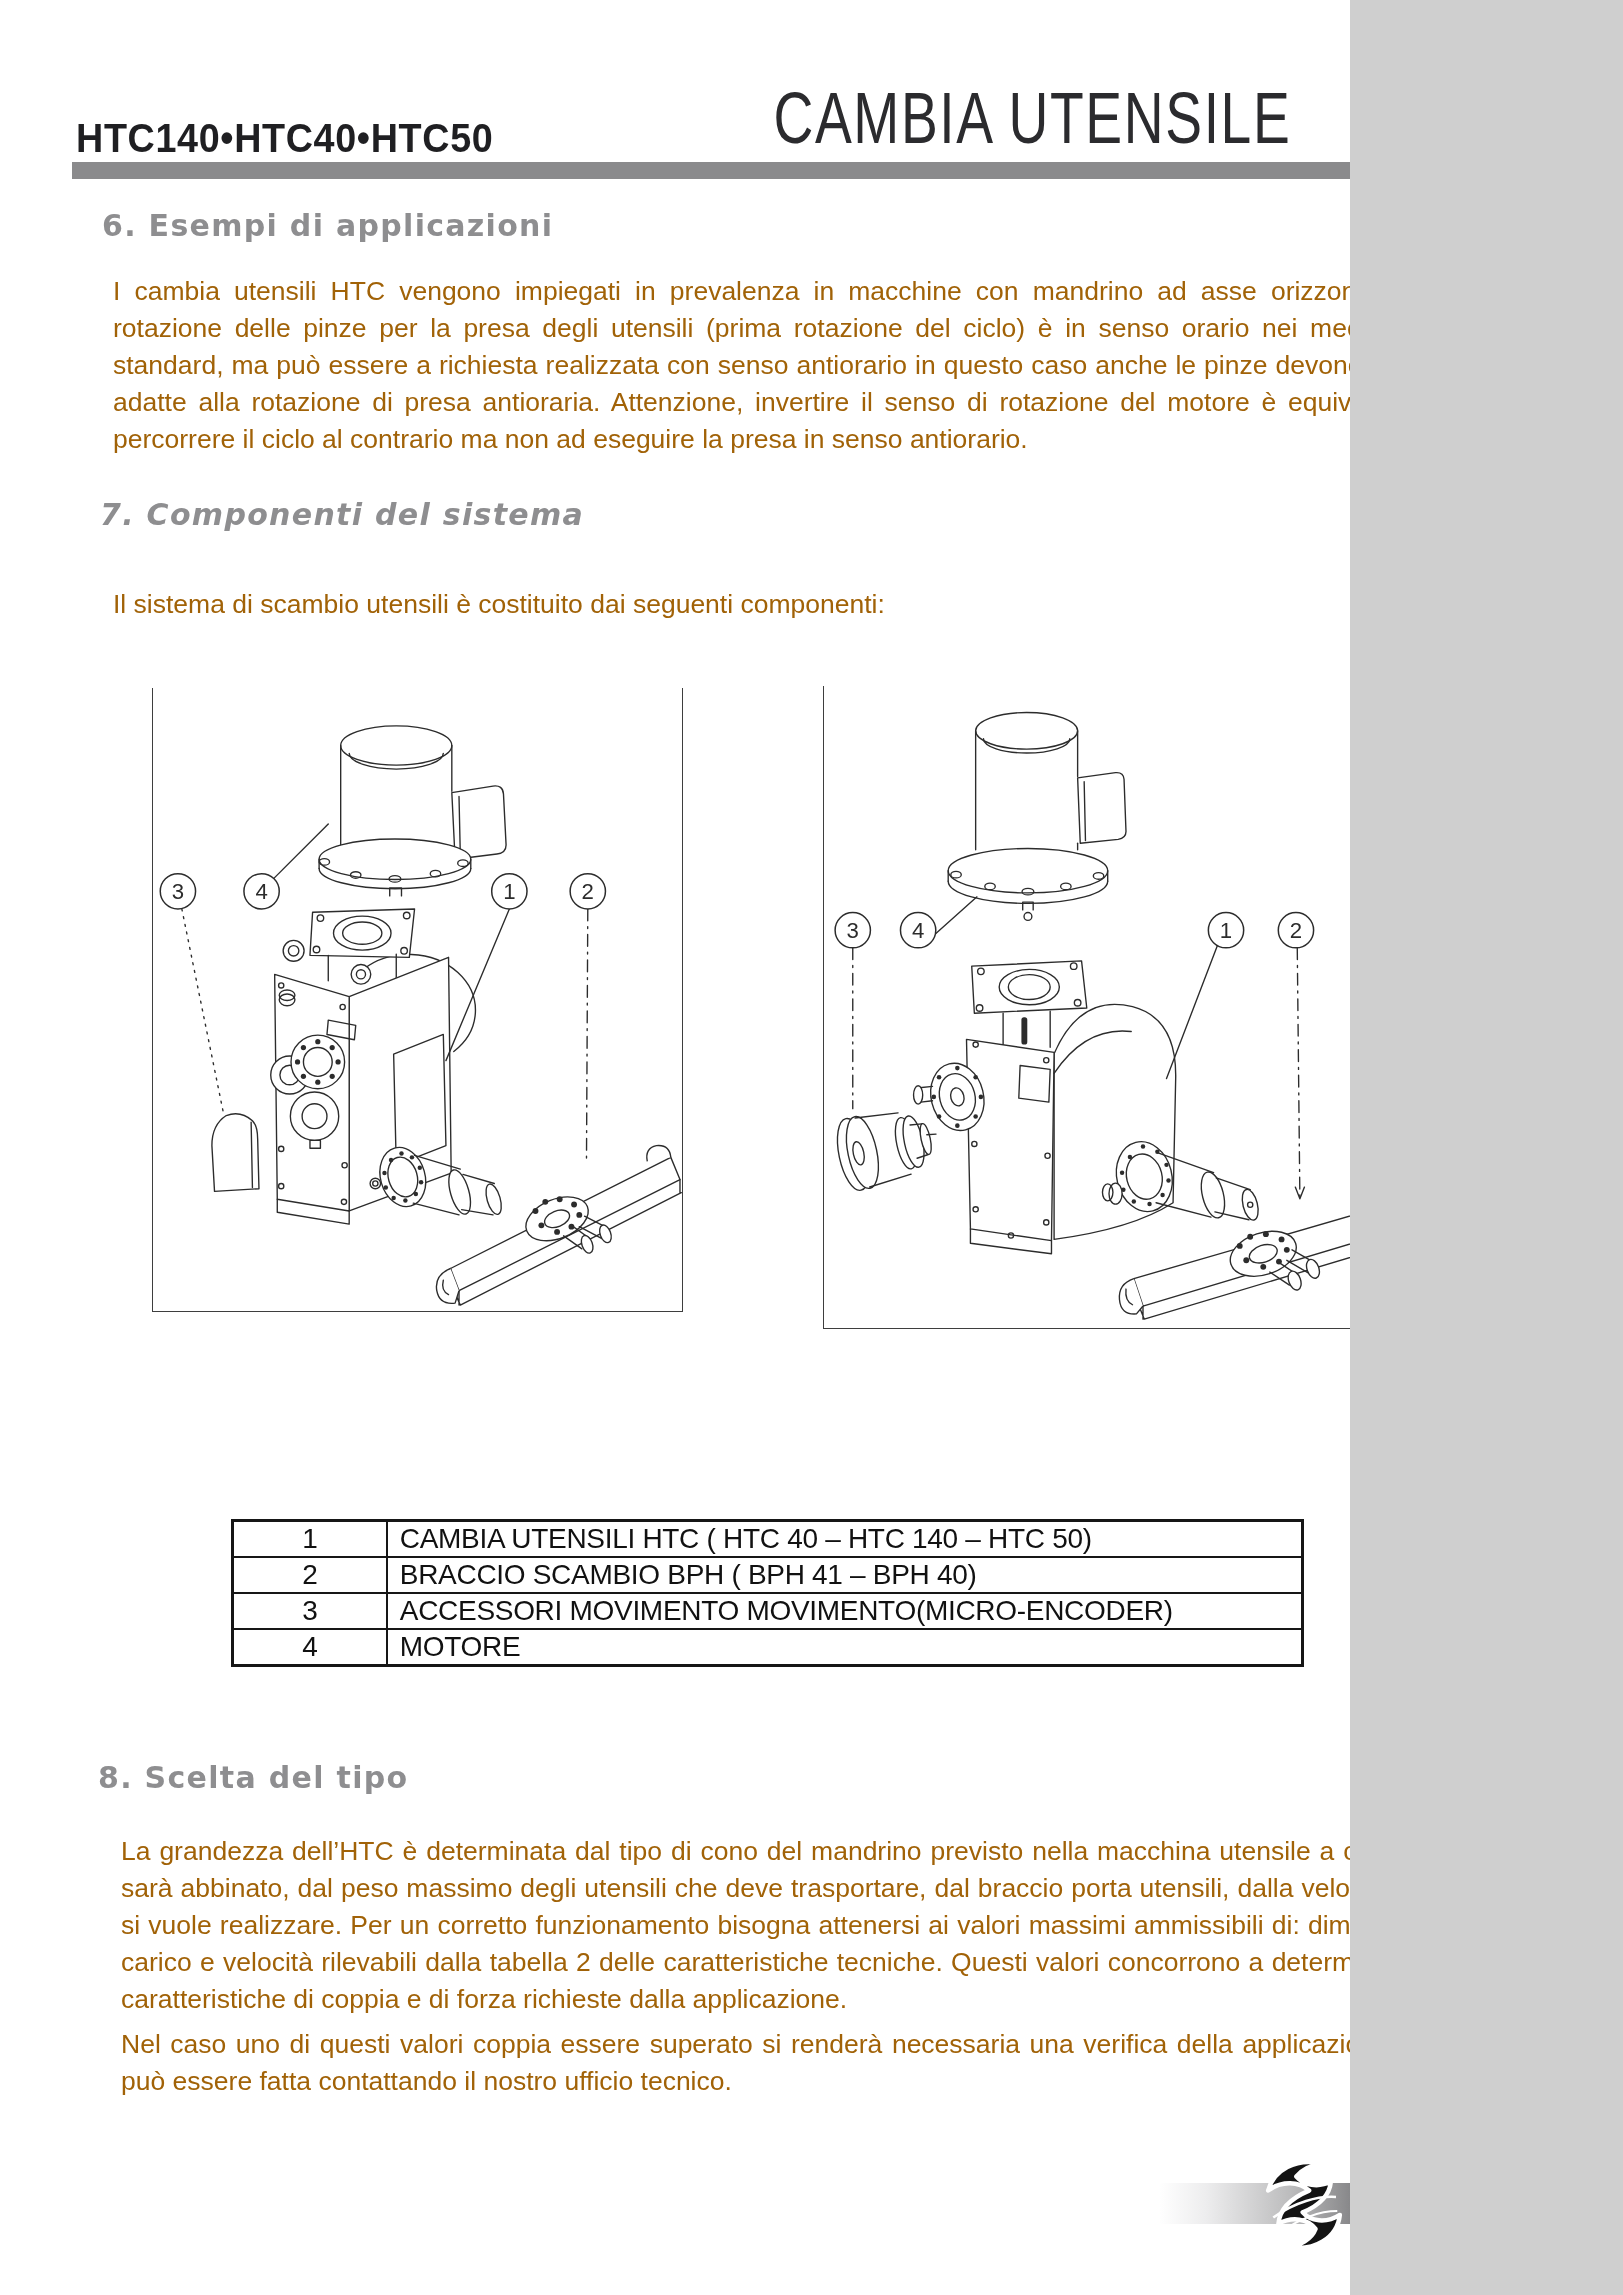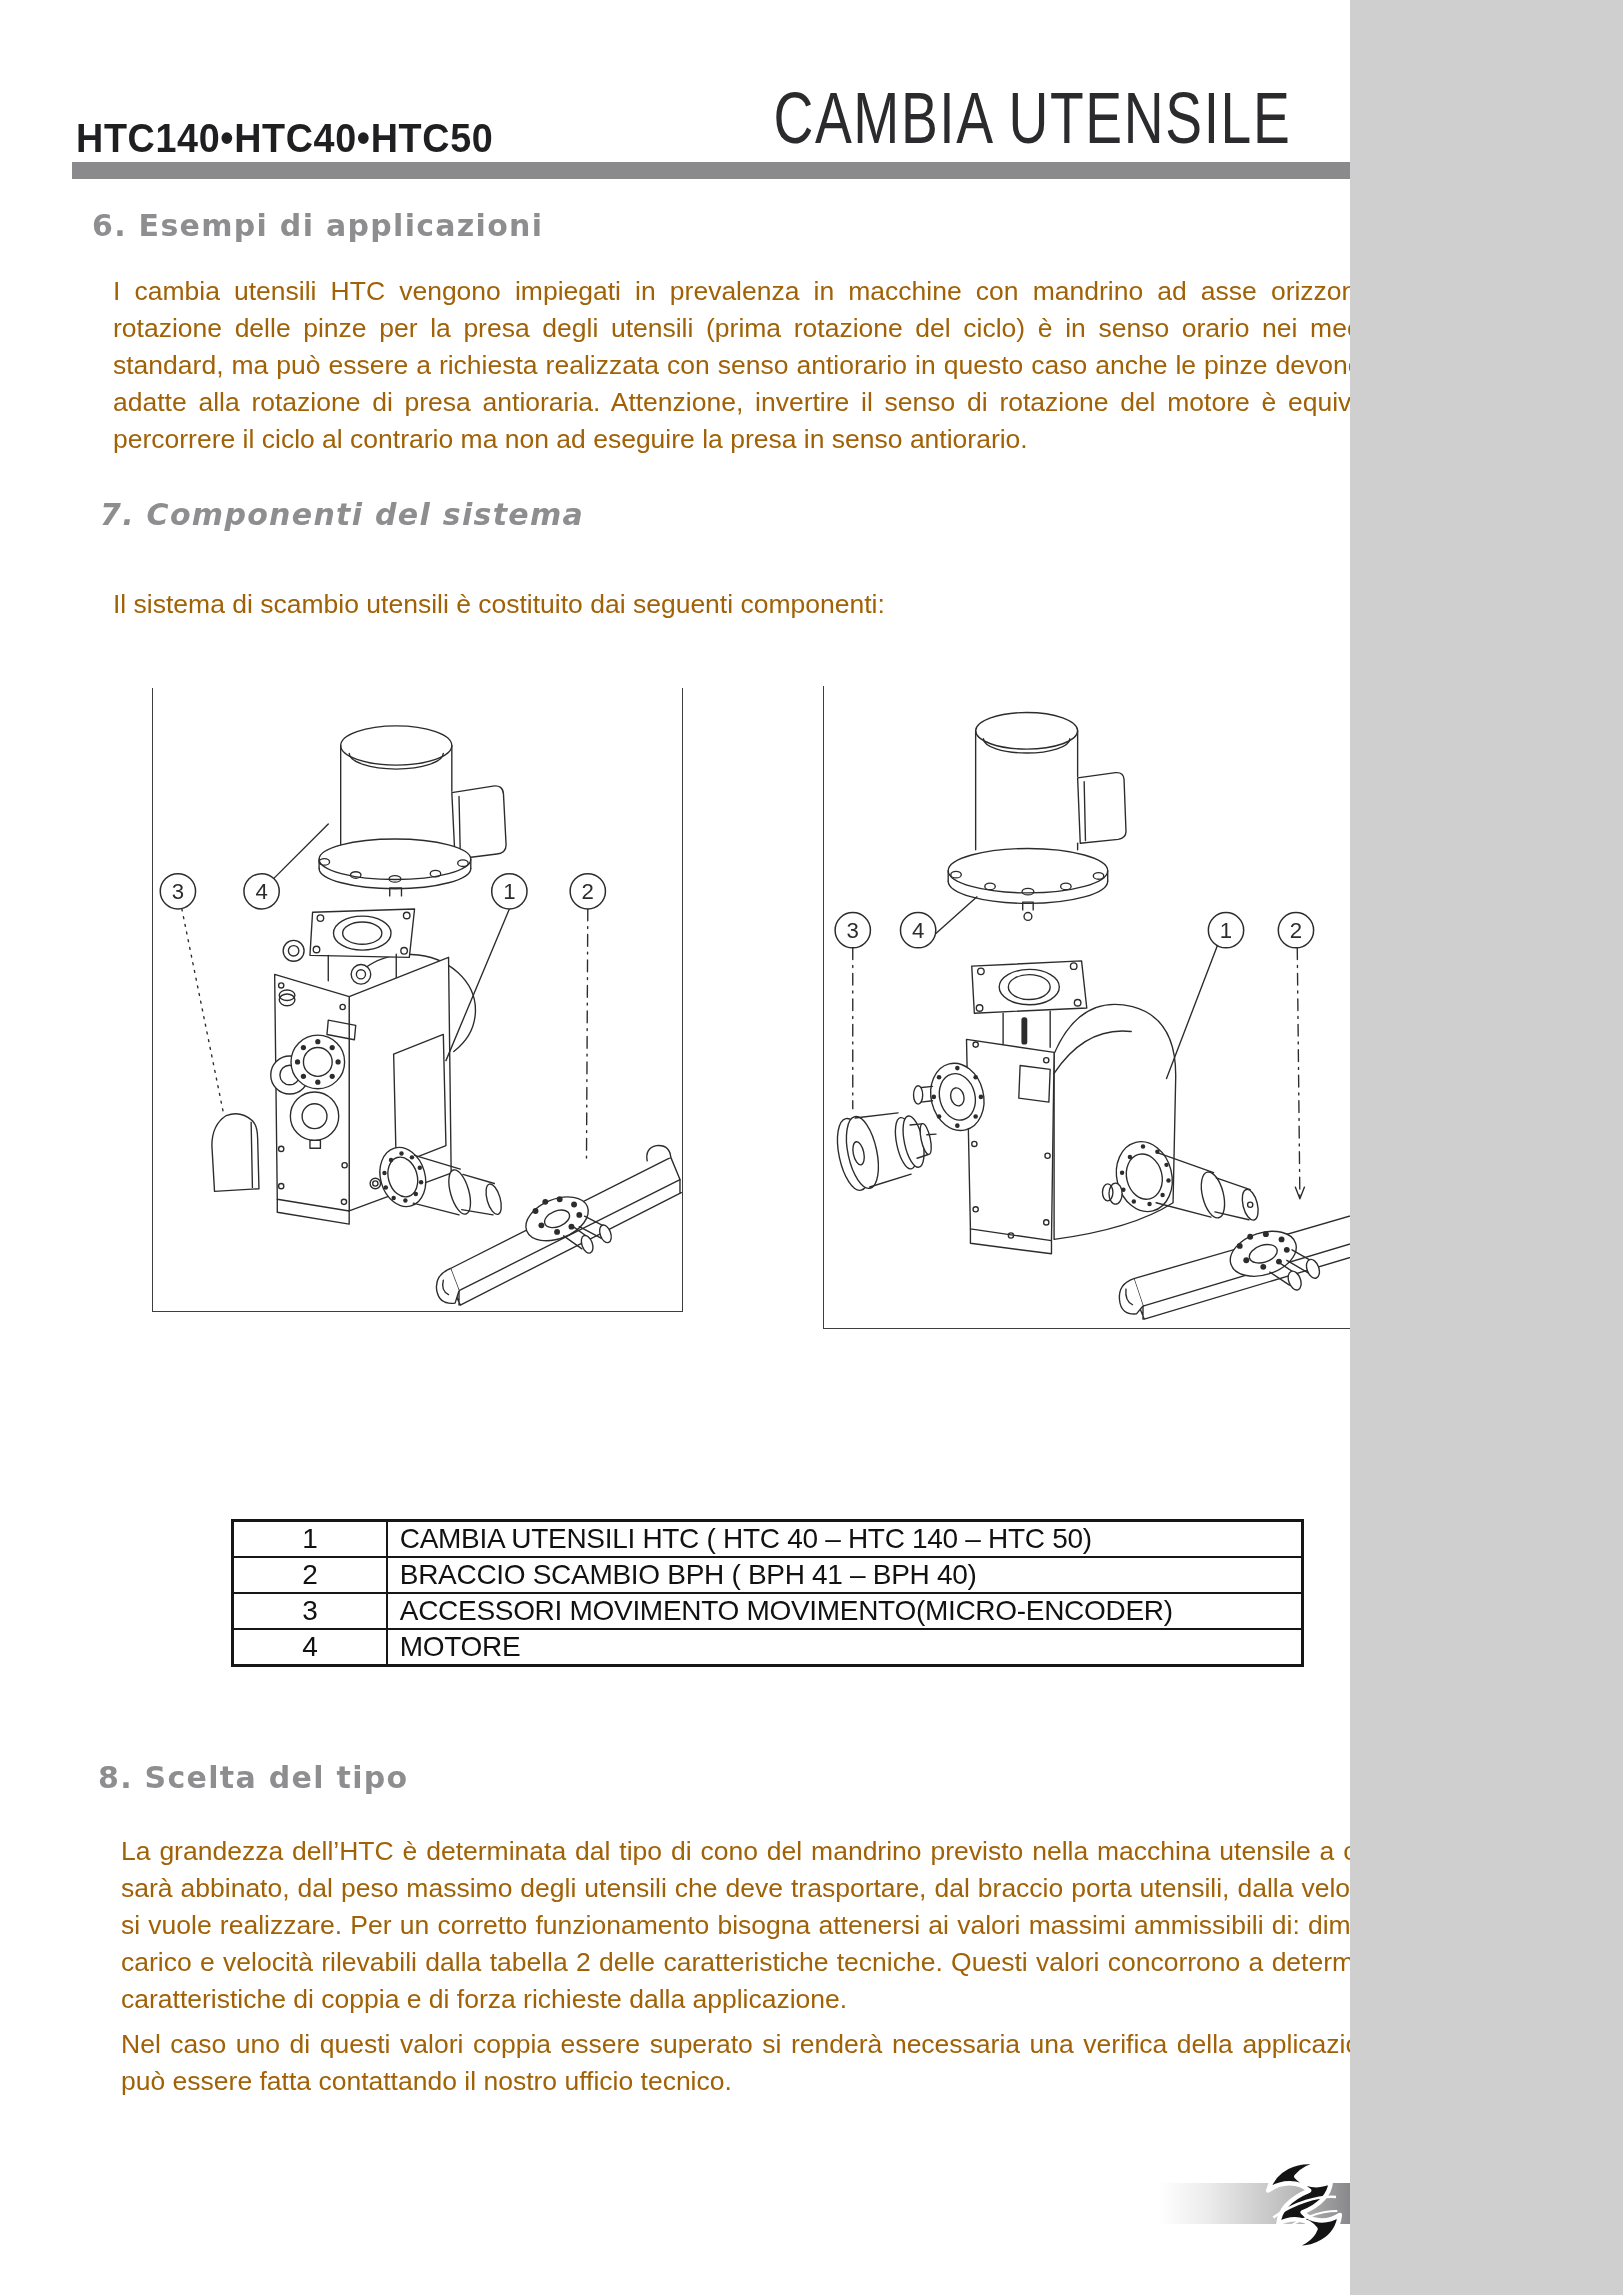--- a/index.html
+++ b/index.html
@@ -54,21 +54,21 @@
 </style>
 </head>
 <body>
 
 <div class="page">
 
   <div class="models">HTC140•HTC40•HTC50</div>
   <div class="brand-title">CAMBIA UTENSILE</div>
   <div class="rule"></div>
 
-  <div class="h-sec" id="h6" style="left:92px;top:208px;">6. Esempi di applicazioni</div>
+  <div class="h-sec" id="h6" style="left:102px;top:208px;">6. Esempi di applicazioni</div>
   <div class="body-text" id="p6" style="top:273px;">I cambia utensili HTC vengono impiegati in prevalenza in macchine con mandrino ad asse orizzontale. La rotazione delle pinze per la presa degli utensili (prima rotazione del ciclo) è in senso orario nei meccanismi standard, ma può essere a richiesta realizzata con senso antiorario in questo caso anche le pinze devono essere adatte alla rotazione di presa antioraria. Attenzione, invertire il senso di rotazione del motore è equivalente a percorrere il ciclo al contrario ma non ad eseguire la presa in senso antiorario.</div>
 
   <div class="h-sec" id="h7" style="left:100px;top:497px;">7. Componenti del sistema</div>
   <div class="body-text" id="p7" style="top:586px;">Il sistema di scambio utensili è costituito dai seguenti componenti:</div>
 
   <div class="diagram-box" id="box-left">
     <svg viewBox="0 0 809 953">
 
       <g>
         <ellipse class="wh" cx="372" cy="88" rx="85" ry="30"></ellipse>

